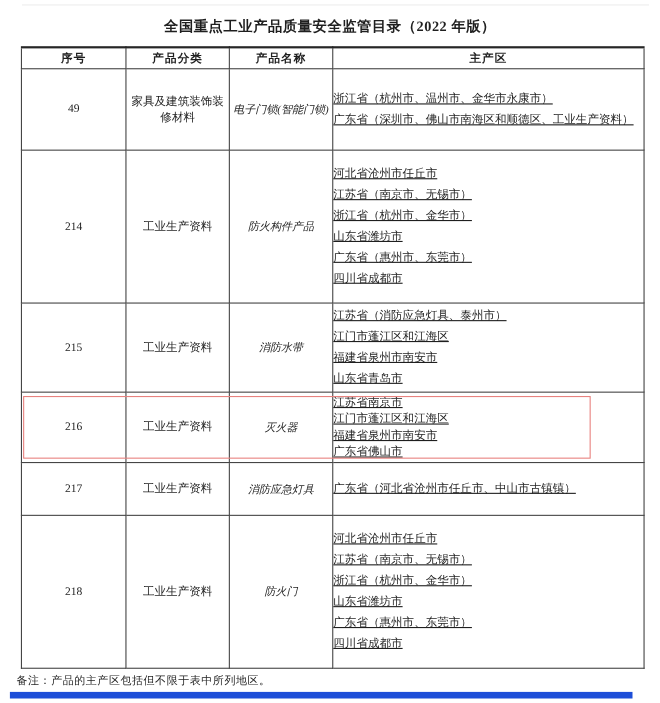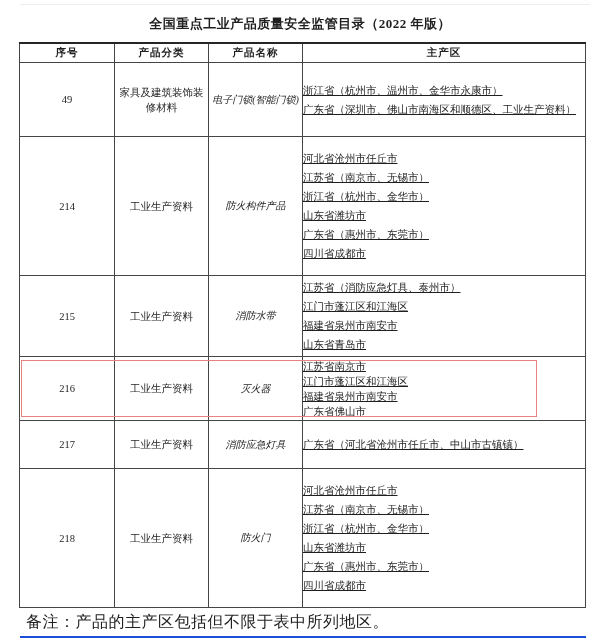--- a/index.html
+++ b/index.html
@@ -40,24 +40,24 @@
   td.c-reg{text-align:left;padding:3px 4px 3px 6px;}
   td.c-reg .rline{line-height:19px;text-decoration:underline;}
   tbody tr:nth-child(1){height:74px;}
   tbody tr:nth-child(2){height:139px;}
   tbody tr:nth-child(3){height:81px;}
   tbody tr:nth-child(4){height:64px;}
   tbody tr:nth-child(4) .rline{line-height:15px;}
   tbody tr:nth-child(5){height:48px;}
   tbody tr:nth-child(6){height:139px;}
   .note-band{
-    position:absolute;left:20px;top:610px;width:560px;
-    border-bottom:2px solid #1d4ed8;
+    position:absolute;left:9px;top:610px;width:560px;
+    border-bottom:6px solid #1d4ed8;
     padding:2px 0 3px 6px;
-    font-size:16px;letter-spacing:0.5px;
+    font-size:10px;letter-spacing:0.5px;
   }
   .highlight-box{
     position:absolute;
     border:1px solid #e8827f;
     pointer-events:none;
     box-sizing:border-box;
   }
 </style>
 </head>
 <body>

